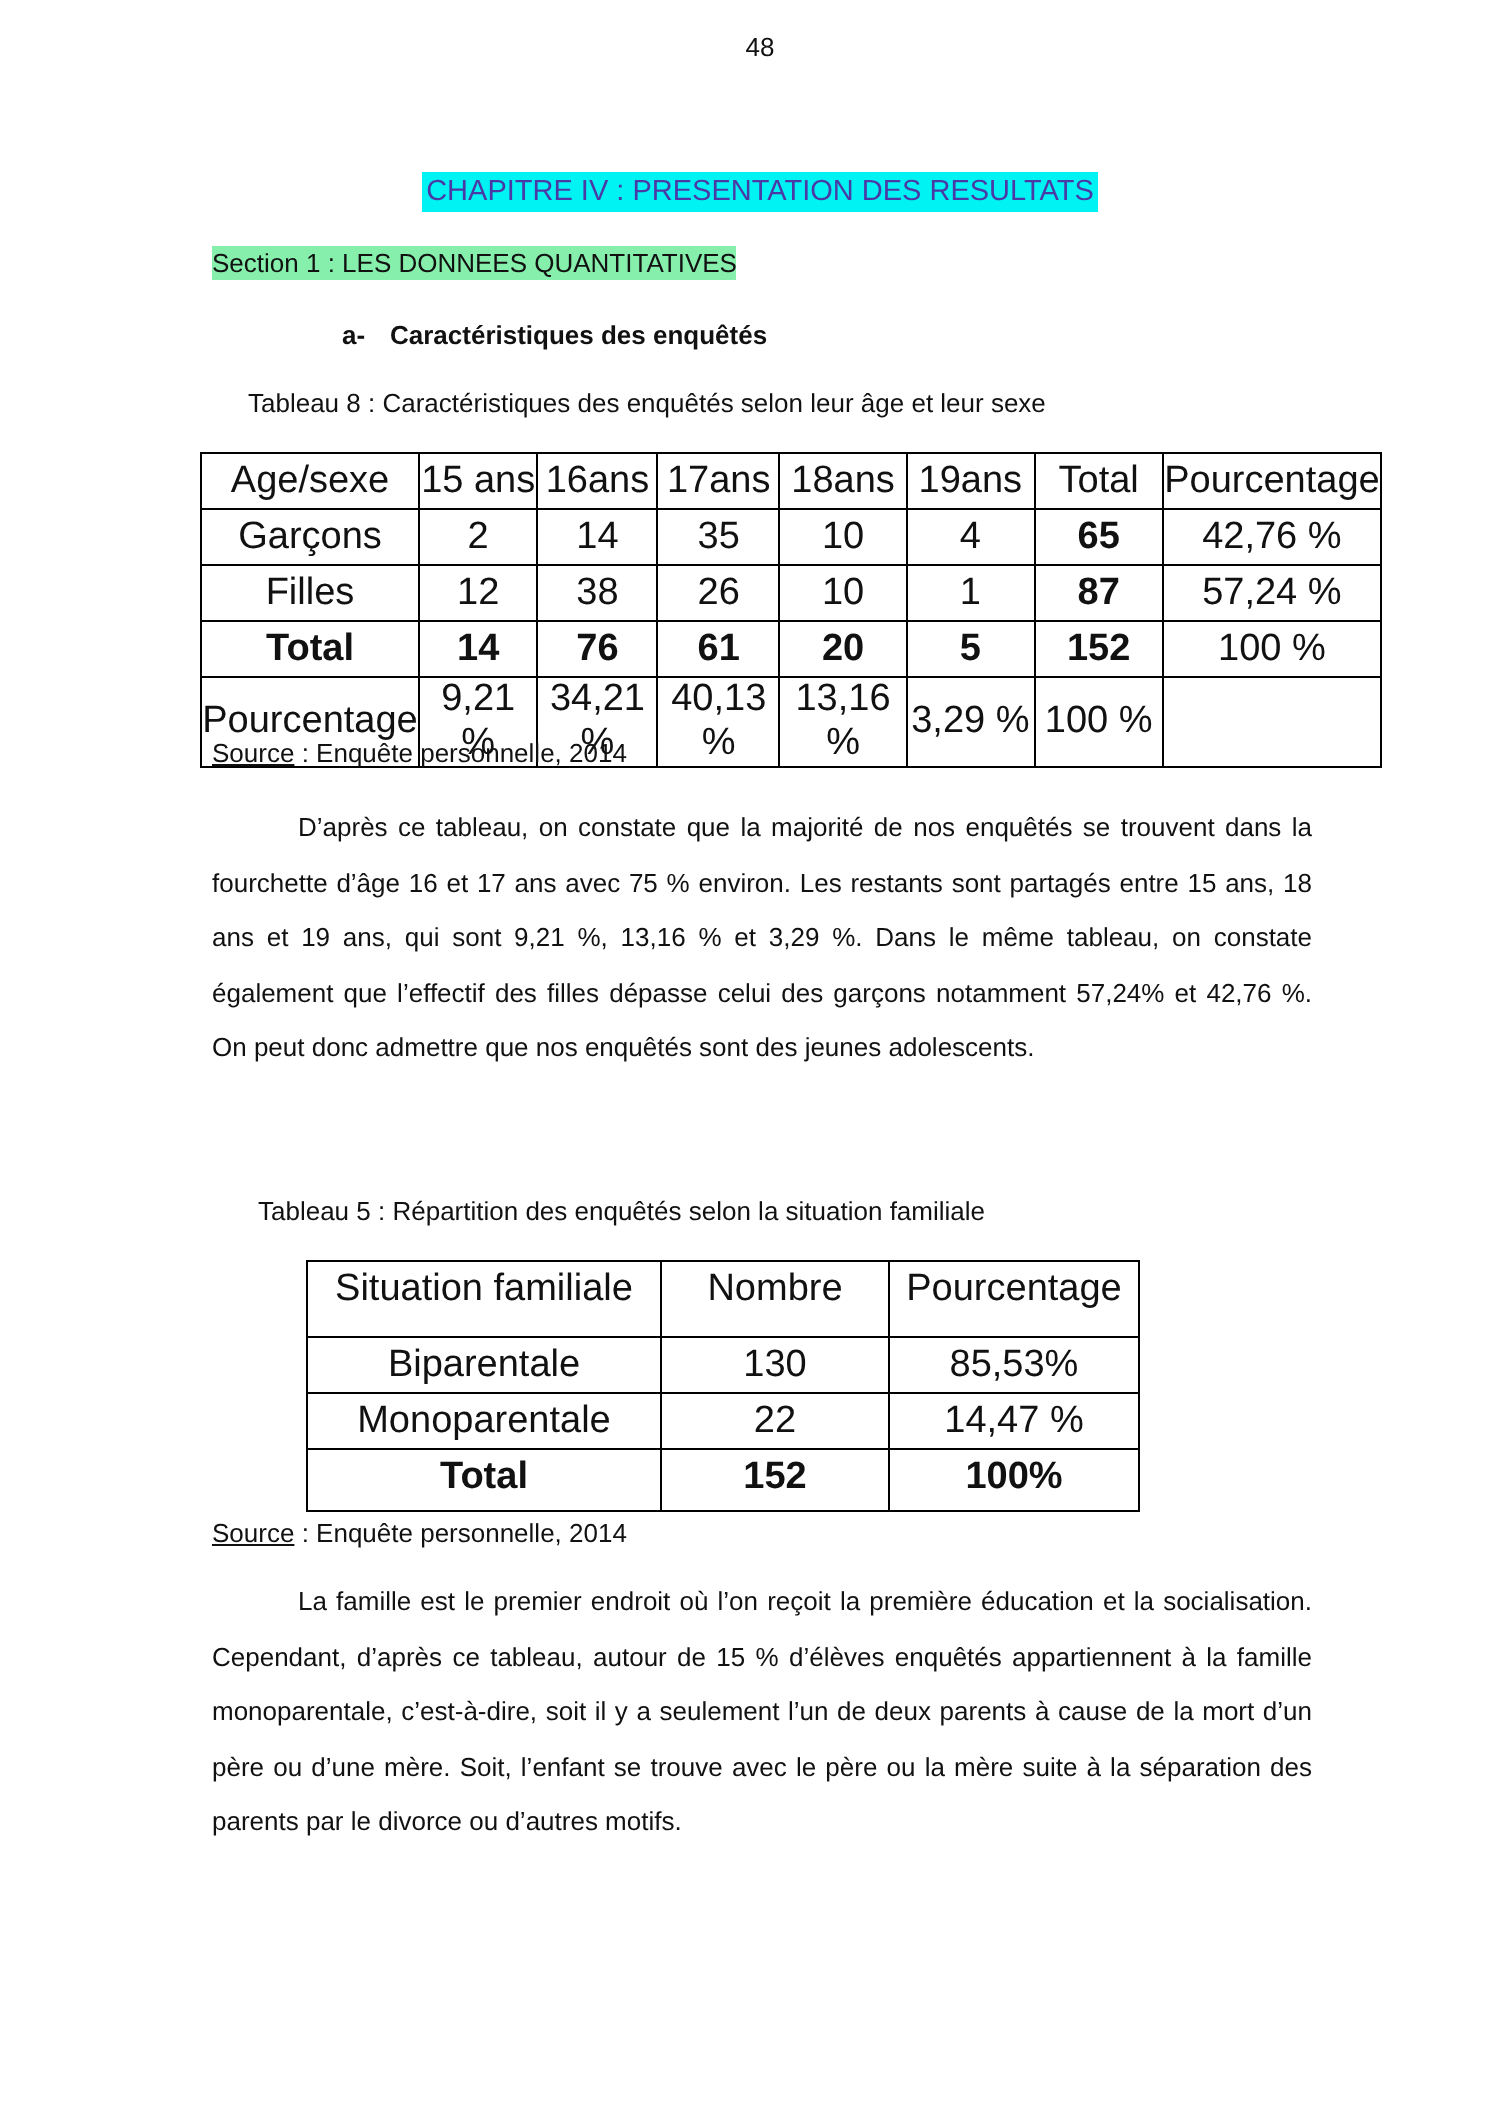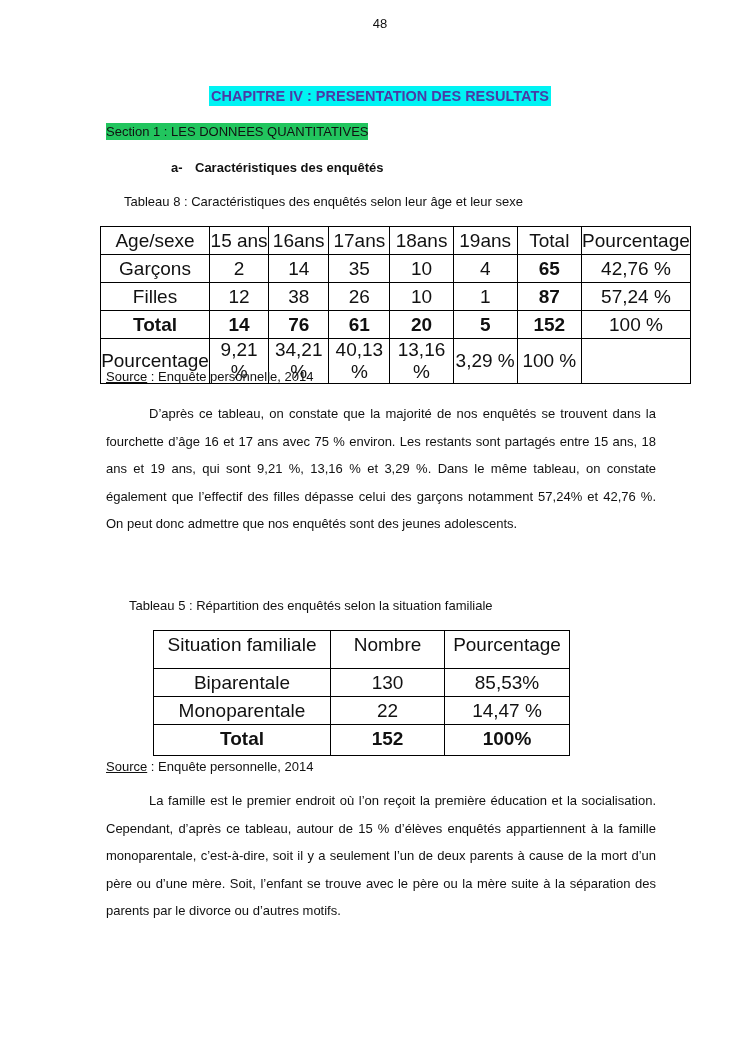--- a/index.html
+++ b/index.html
@@ -1,23 +1,23 @@
 <!DOCTYPE html>
 <html><head>
 <meta charset="utf-8">
 <style>
   html, body { margin: 0; padding: 0; background: #ffffff; }
   body { width: 745px; height: 1053px; position: relative; overflow: hidden;
          font-family: "Liberation Sans", "DejaVu Sans", sans-serif; color: #111; font-size: 13px; }
   .abs { position: absolute; }
   .page-number { left: 0; width: 760px; top: 16px; text-align: center; font-size: 13px; }
   .chapter { top: 88px; left: 0; width: 760px; text-align: center; }
-  .chapter span { background: #00f3f3; color: #4a3aa6; font-weight: bold; font-size: 14.5px; padding: 2px 2px; }
+  .chapter span { background: #00f3f3; color: #4a3aa6; font-weight: normal; font-size: 14.5px; padding: 2px 2px; }
   .section { top: 124px; left: 106px; }
-  .section span { background: #22c55e; font-size: 13px; padding: 1px 0; }
+  .section span { background: #86efac; font-size: 13px; padding: 1px 0; }
   .subheading { top: 160px; left: 171px; font-weight: bold; font-size: 13px; }
   .subheading .marker { display: inline-block; width: 24px; }
   .caption { font-size: 13px; }
   table { border-collapse: collapse; position: absolute; font-size: 19px; }
   td { border: 1px solid #000; text-align: center; padding: 0; }
   .t8 { left: 100px; top: 226px; width: 591px; }
   .t8 td { height: 27px; vertical-align: middle; }
   .t9 { left: 133px; top: 630px; width: 417px; margin-left: 20px; }
   .t9 td { vertical-align: top; padding-top: 3px; }
   .b { font-weight: bold; }

